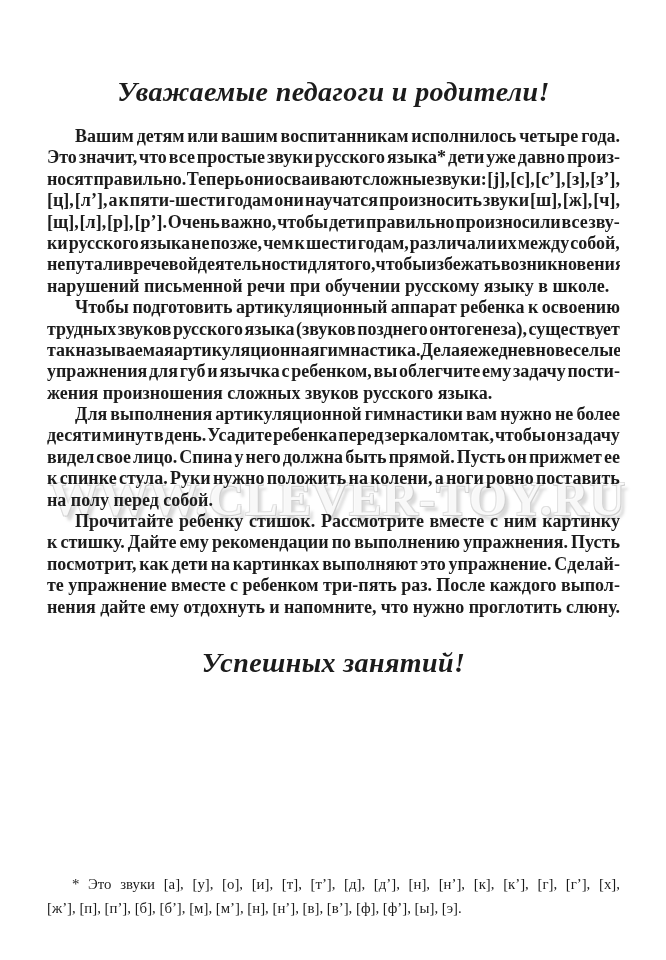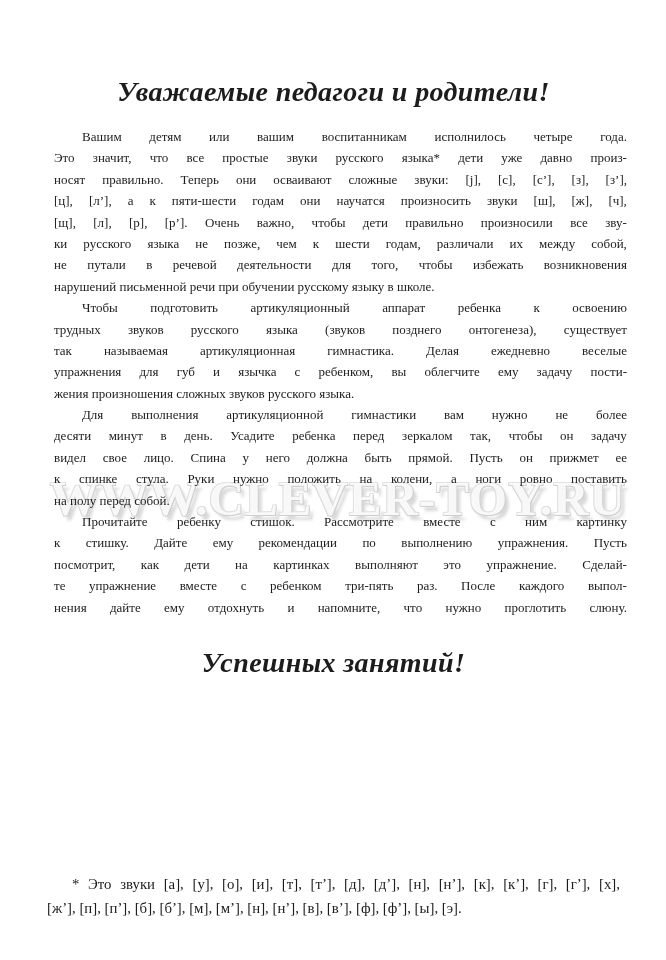--- a/index.html
+++ b/index.html
@@ -48,26 +48,27 @@
     font-size: 28px;
     letter-spacing: 0.4px;
     line-height: 24px;
   }
   .greeting { top: 80px; }
   .closing  { top: 651px; }
 
   
   .body-text {
     position: absolute;
-    left: 54px;
+    left: 47px;
     top: 126px;
     width: 573px;
     z-index: 1;
-    font-size: 13px;
+    font-size: 18px;
     line-height: 21.4px;
+    font-weight: bold;
   }
   .para { margin: 0; }
 
   .line {
     display: flex;
     justify-content: space-between;
     align-items: baseline;
     height: 21.4px;
     overflow: hidden;
   }

